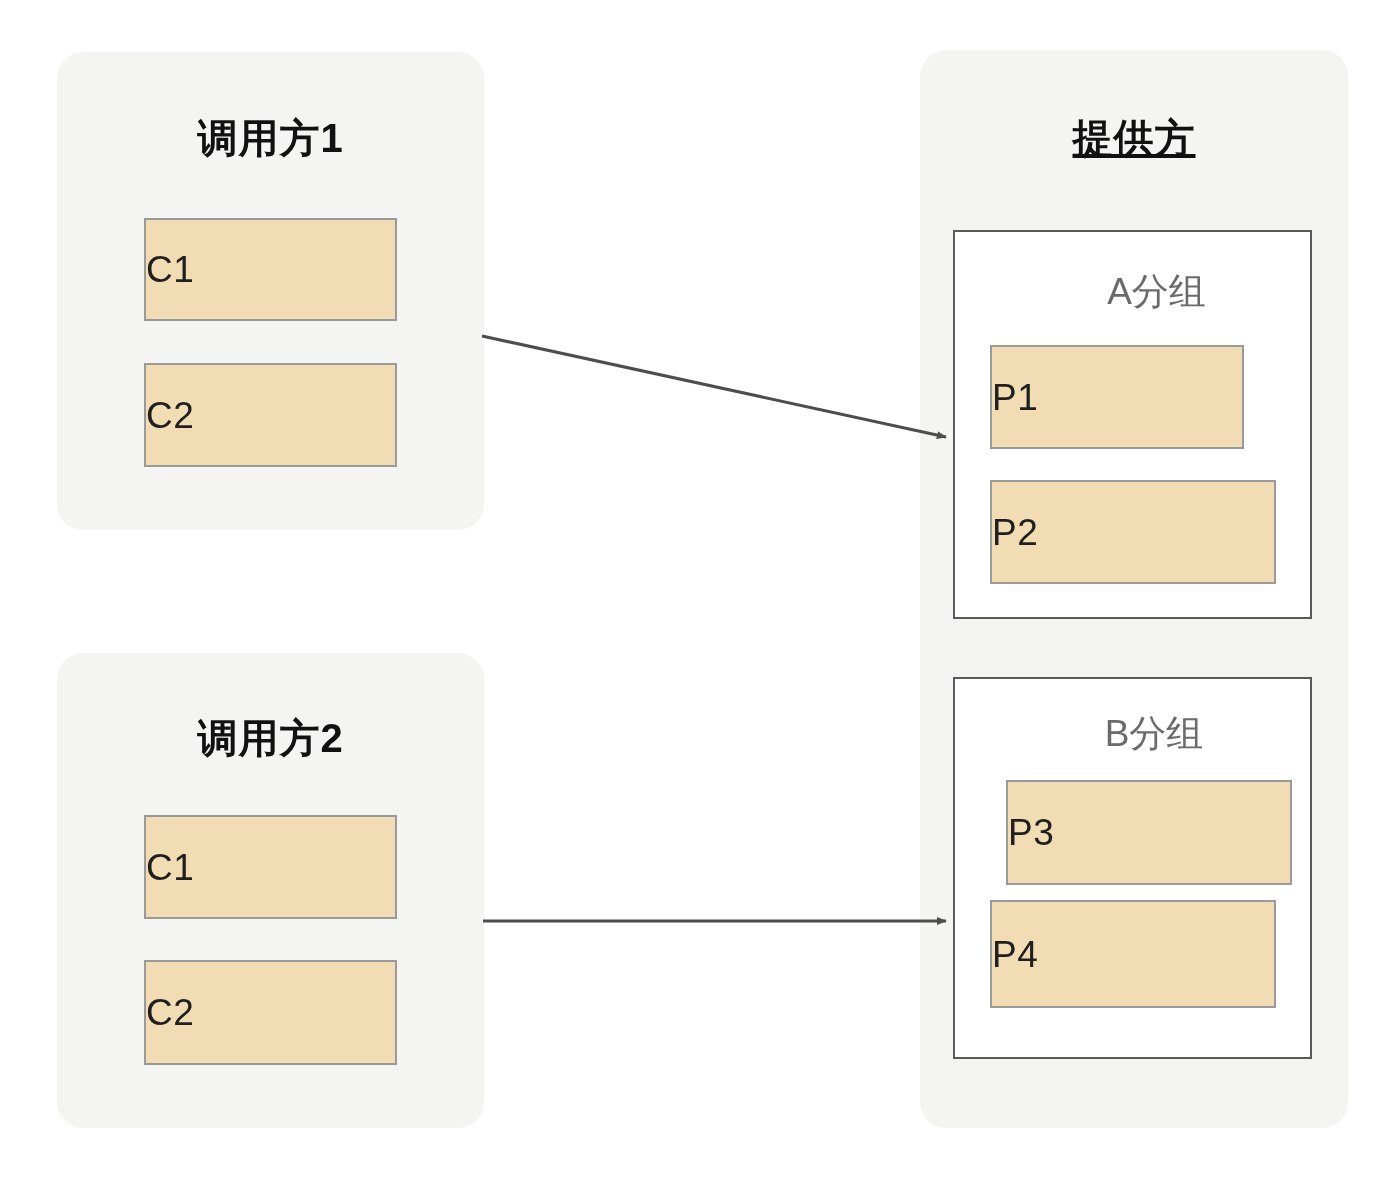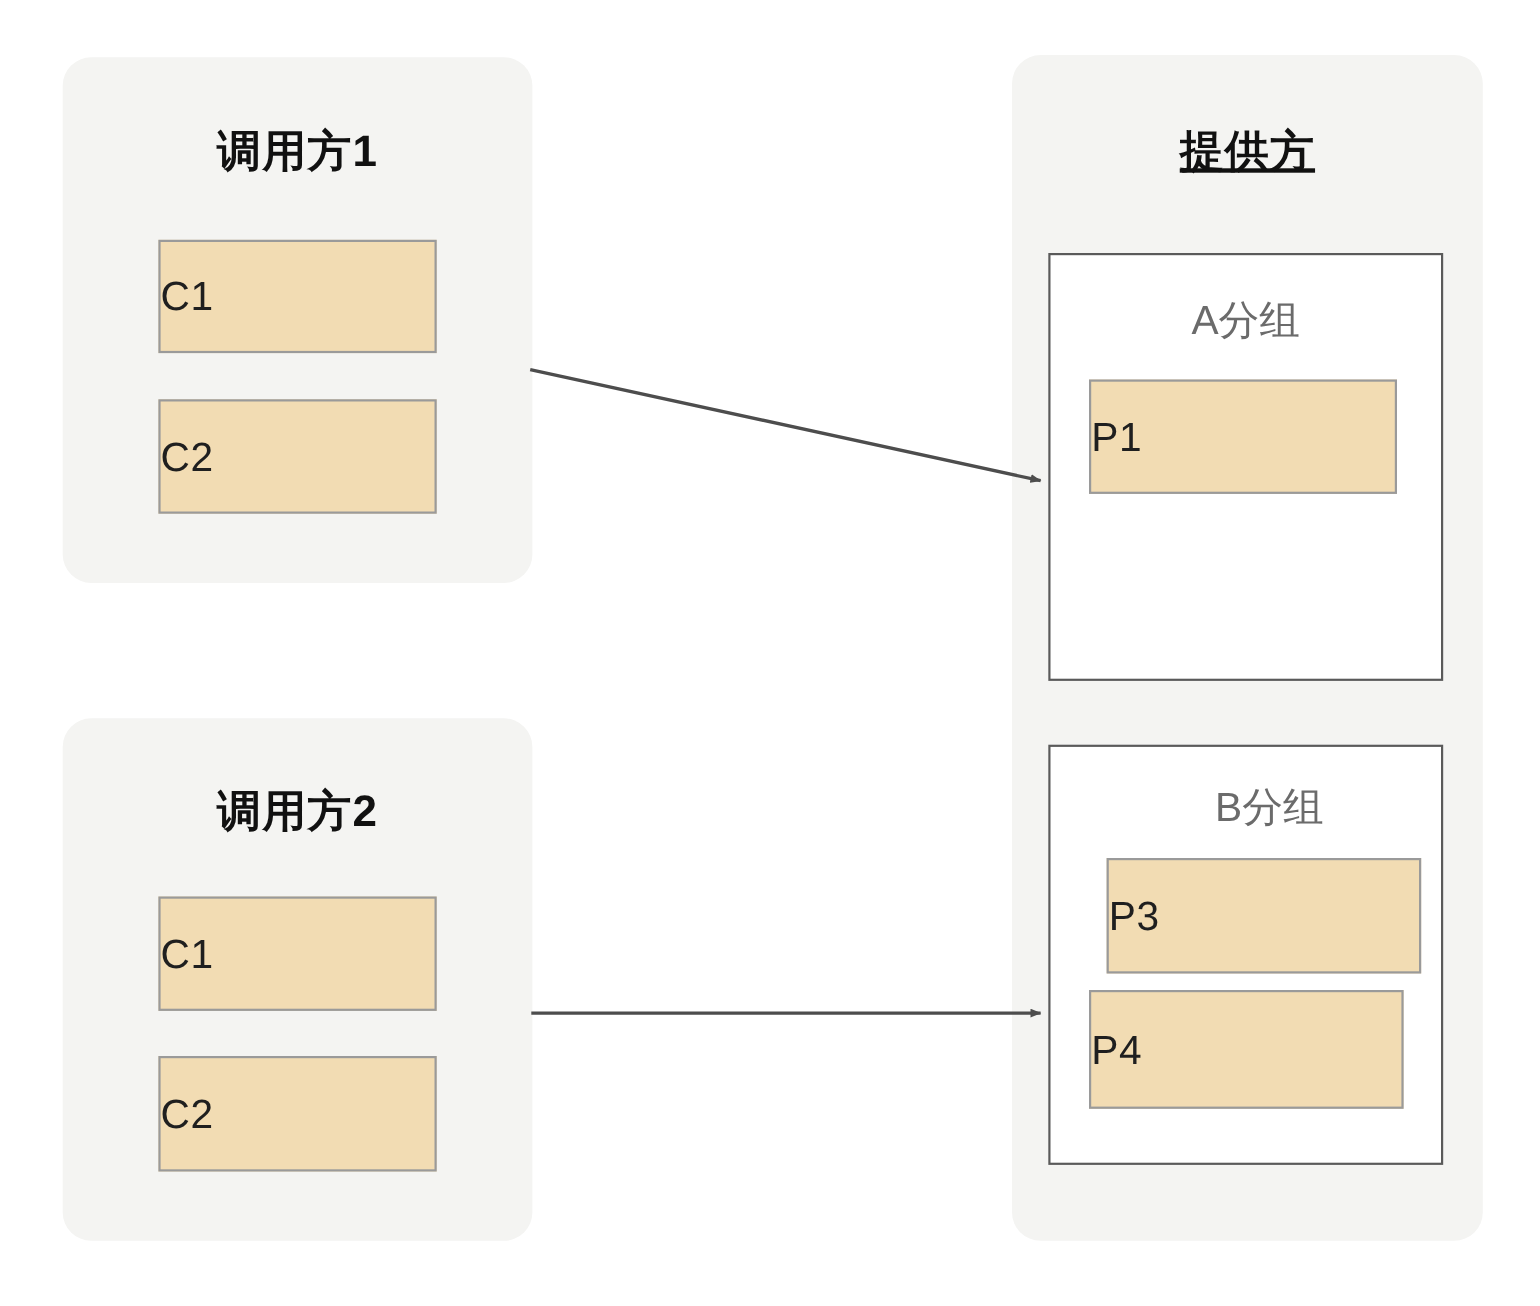--- a/index.html
+++ b/index.html
@@ -95,22 +95,22 @@
   #box-c2-a { left: 144px; top: 363px; width: 253px; height: 104px; }
 
   
   #title-caller-2 { top: 718px; }
   #box-c1-b { left: 144px; top: 815px; width: 253px; height: 104px; }
   #box-c2-b { left: 144px; top: 960px; width: 253px; height: 105px; }
 
   
   #title-provider { top: 118px; text-decoration: underline; }
   #group-a { left: 953px; top: 230px; width: 359px; height: 389px; }
-  #title-group-a { top: 273px; }
-  #box-p1 { left: 990px; top: 345px; width: 280px; height: 104px; }
+  #title-group-a { top: 273px; margin-left: 24px; }
+  #box-p1 { left: 990px; top: 345px; width: 254px; height: 104px; }
   #box-p2 { left: 990px; top: 480px; width: 286px; height: 104px; }
 
   #group-b { left: 953px; top: 677px; width: 359px; height: 382px; }
   #title-group-b { top: 715px; }
   #box-p3 { left: 990px; top: 780px; width: 286px; height: 105px; margin-left: 16px; }
   #box-p4 { left: 990px; top: 900px; width: 286px; height: 108px; }
 </style>
 </head>
 <body>
 
@@ -138,20 +138,23 @@
 
   <div class="panel" id="panel-provider"></div>
   <div class="panel-title" id="title-provider" style="left:920px; width:428px;">提供方</div>
 
   <div class="group-box" id="group-a"></div>
   <div class="group-title" id="title-group-a" style="left:953px; width:359px;">A分组</div>
 
   <div class="node-box" id="box-p1">
     <span class="node-label">P1</span>
   </div>
+  <div class="node-box" id="box-p2">
+    <span class="node-label">P2</span>
+  </div>
 
   <div class="group-box" id="group-b"></div>
   <div class="group-title" id="title-group-b" style="left:953px; width:402px;">B分组</div>
 
   <div class="node-box" id="box-p3">
     <span class="node-label">P3</span>
   </div>
   <div class="node-box" id="box-p4">
     <span class="node-label">P4</span>
   </div>

